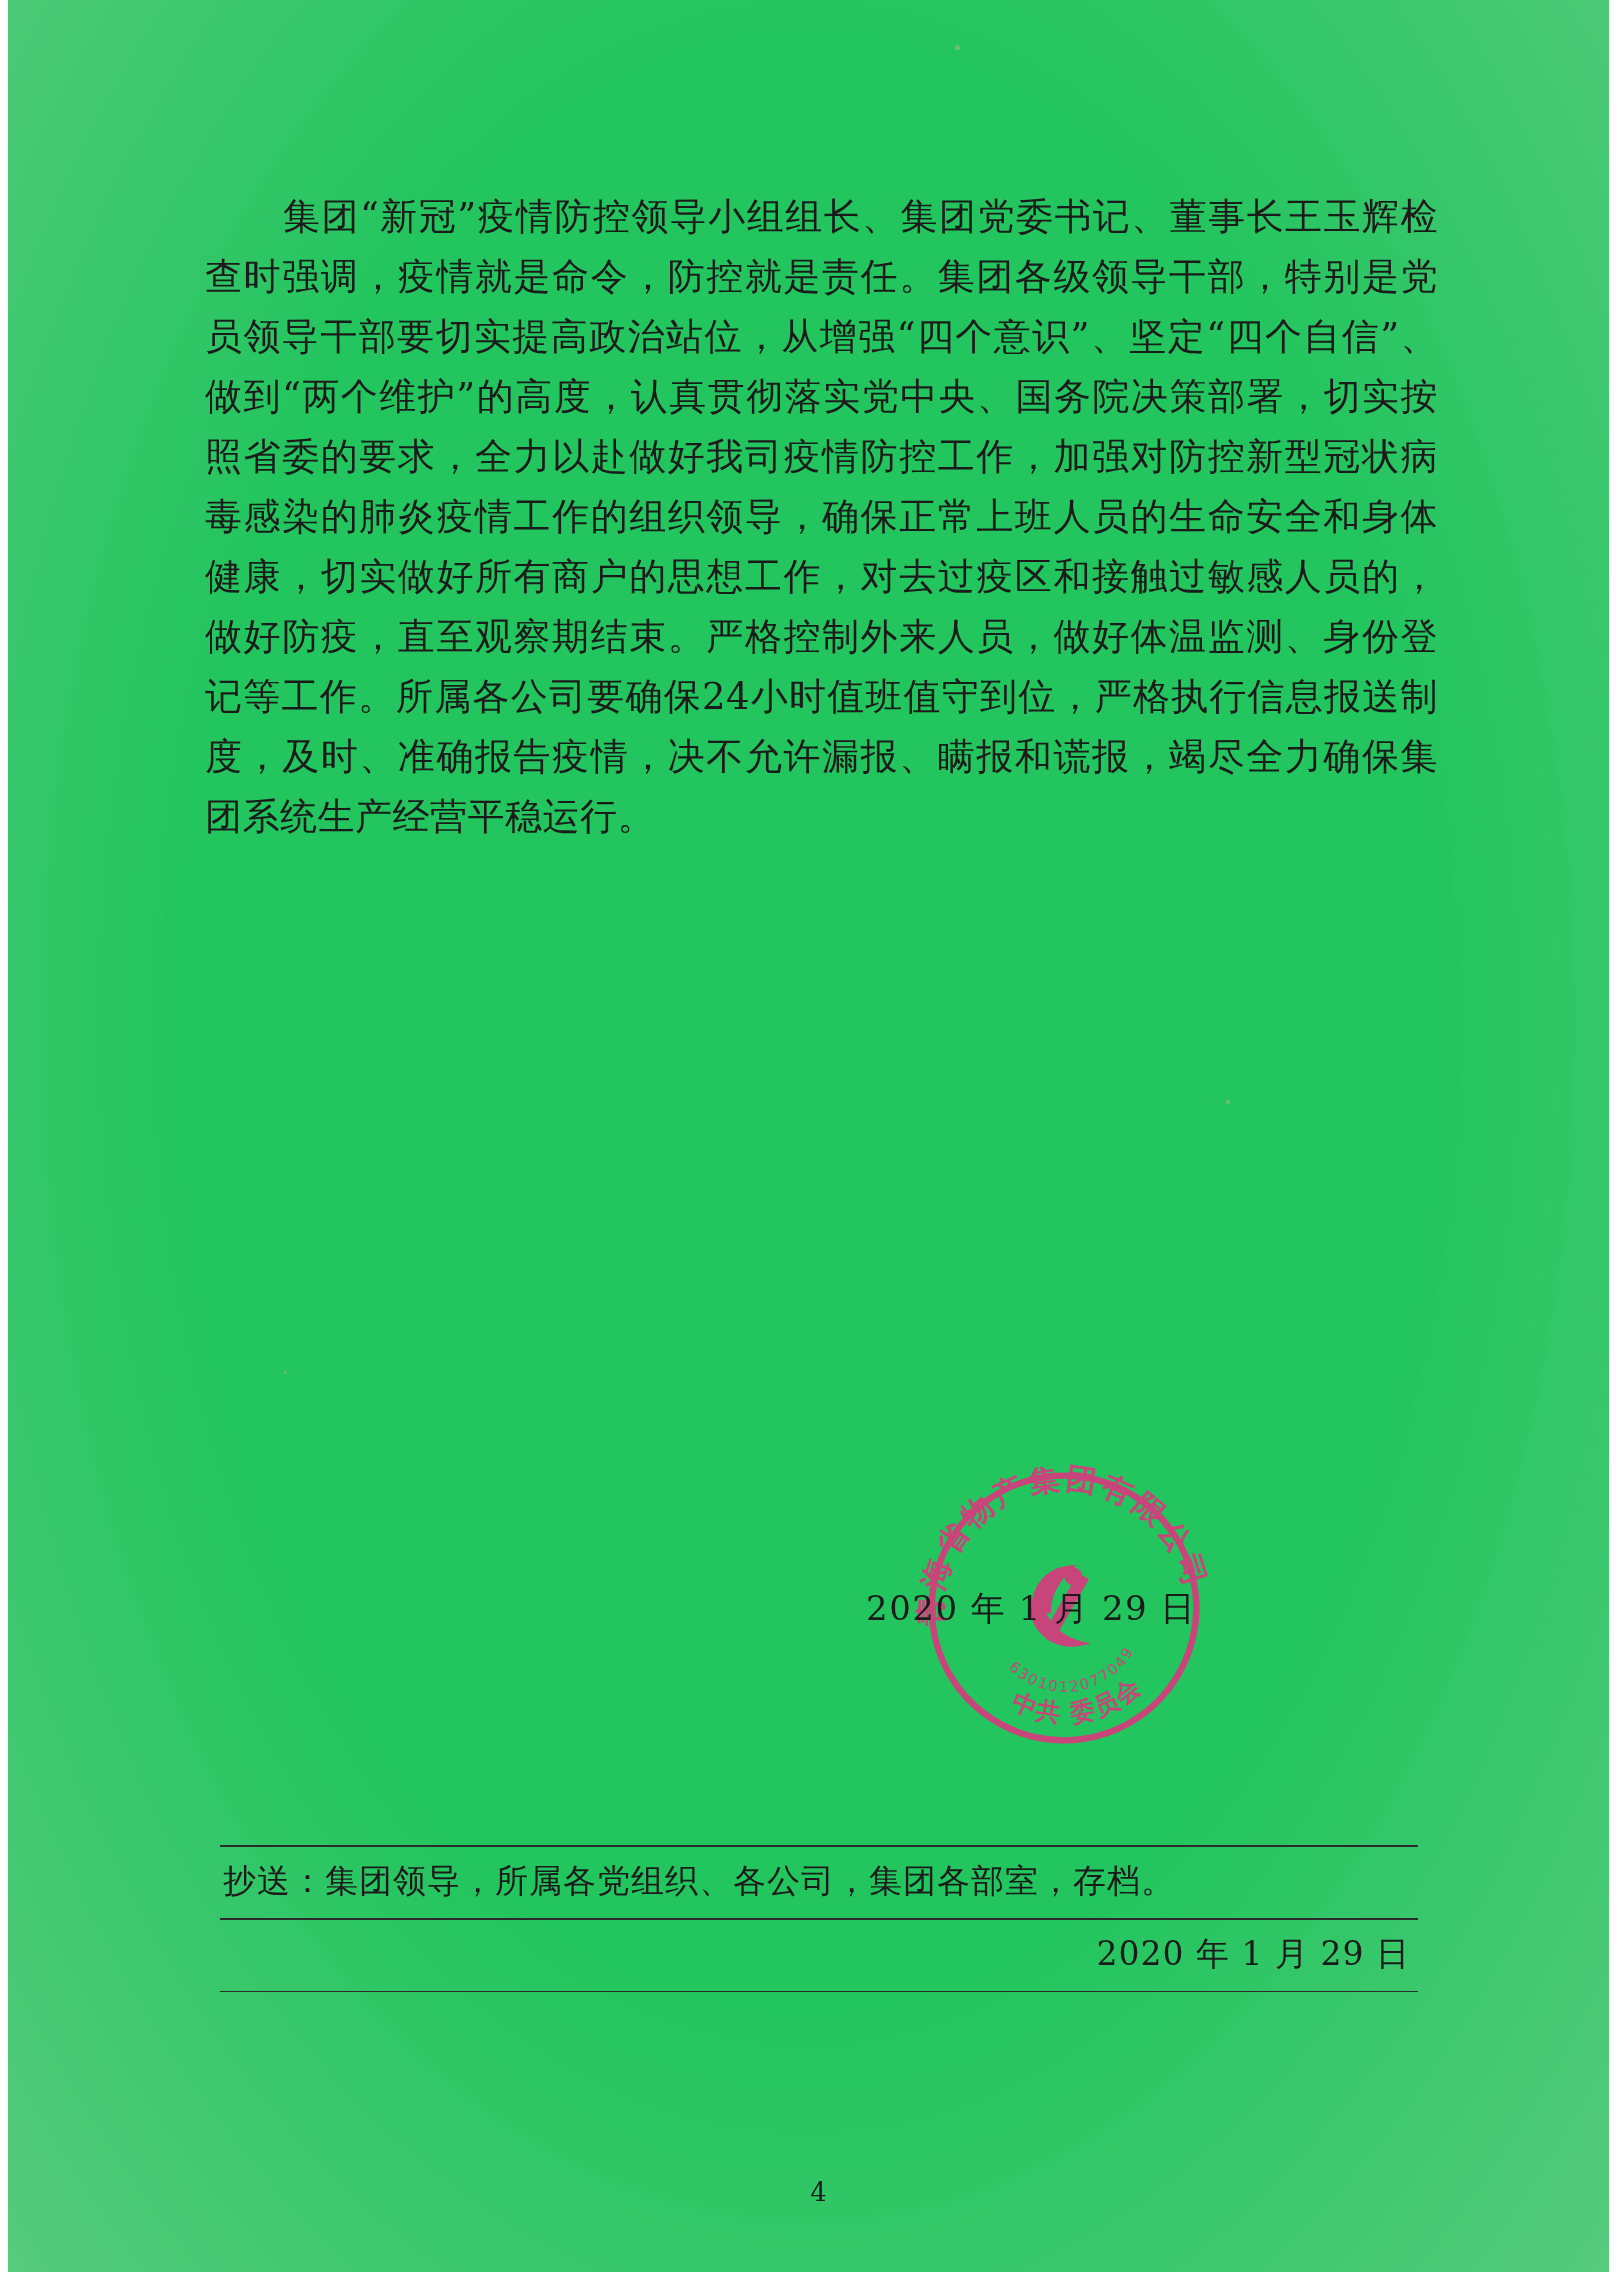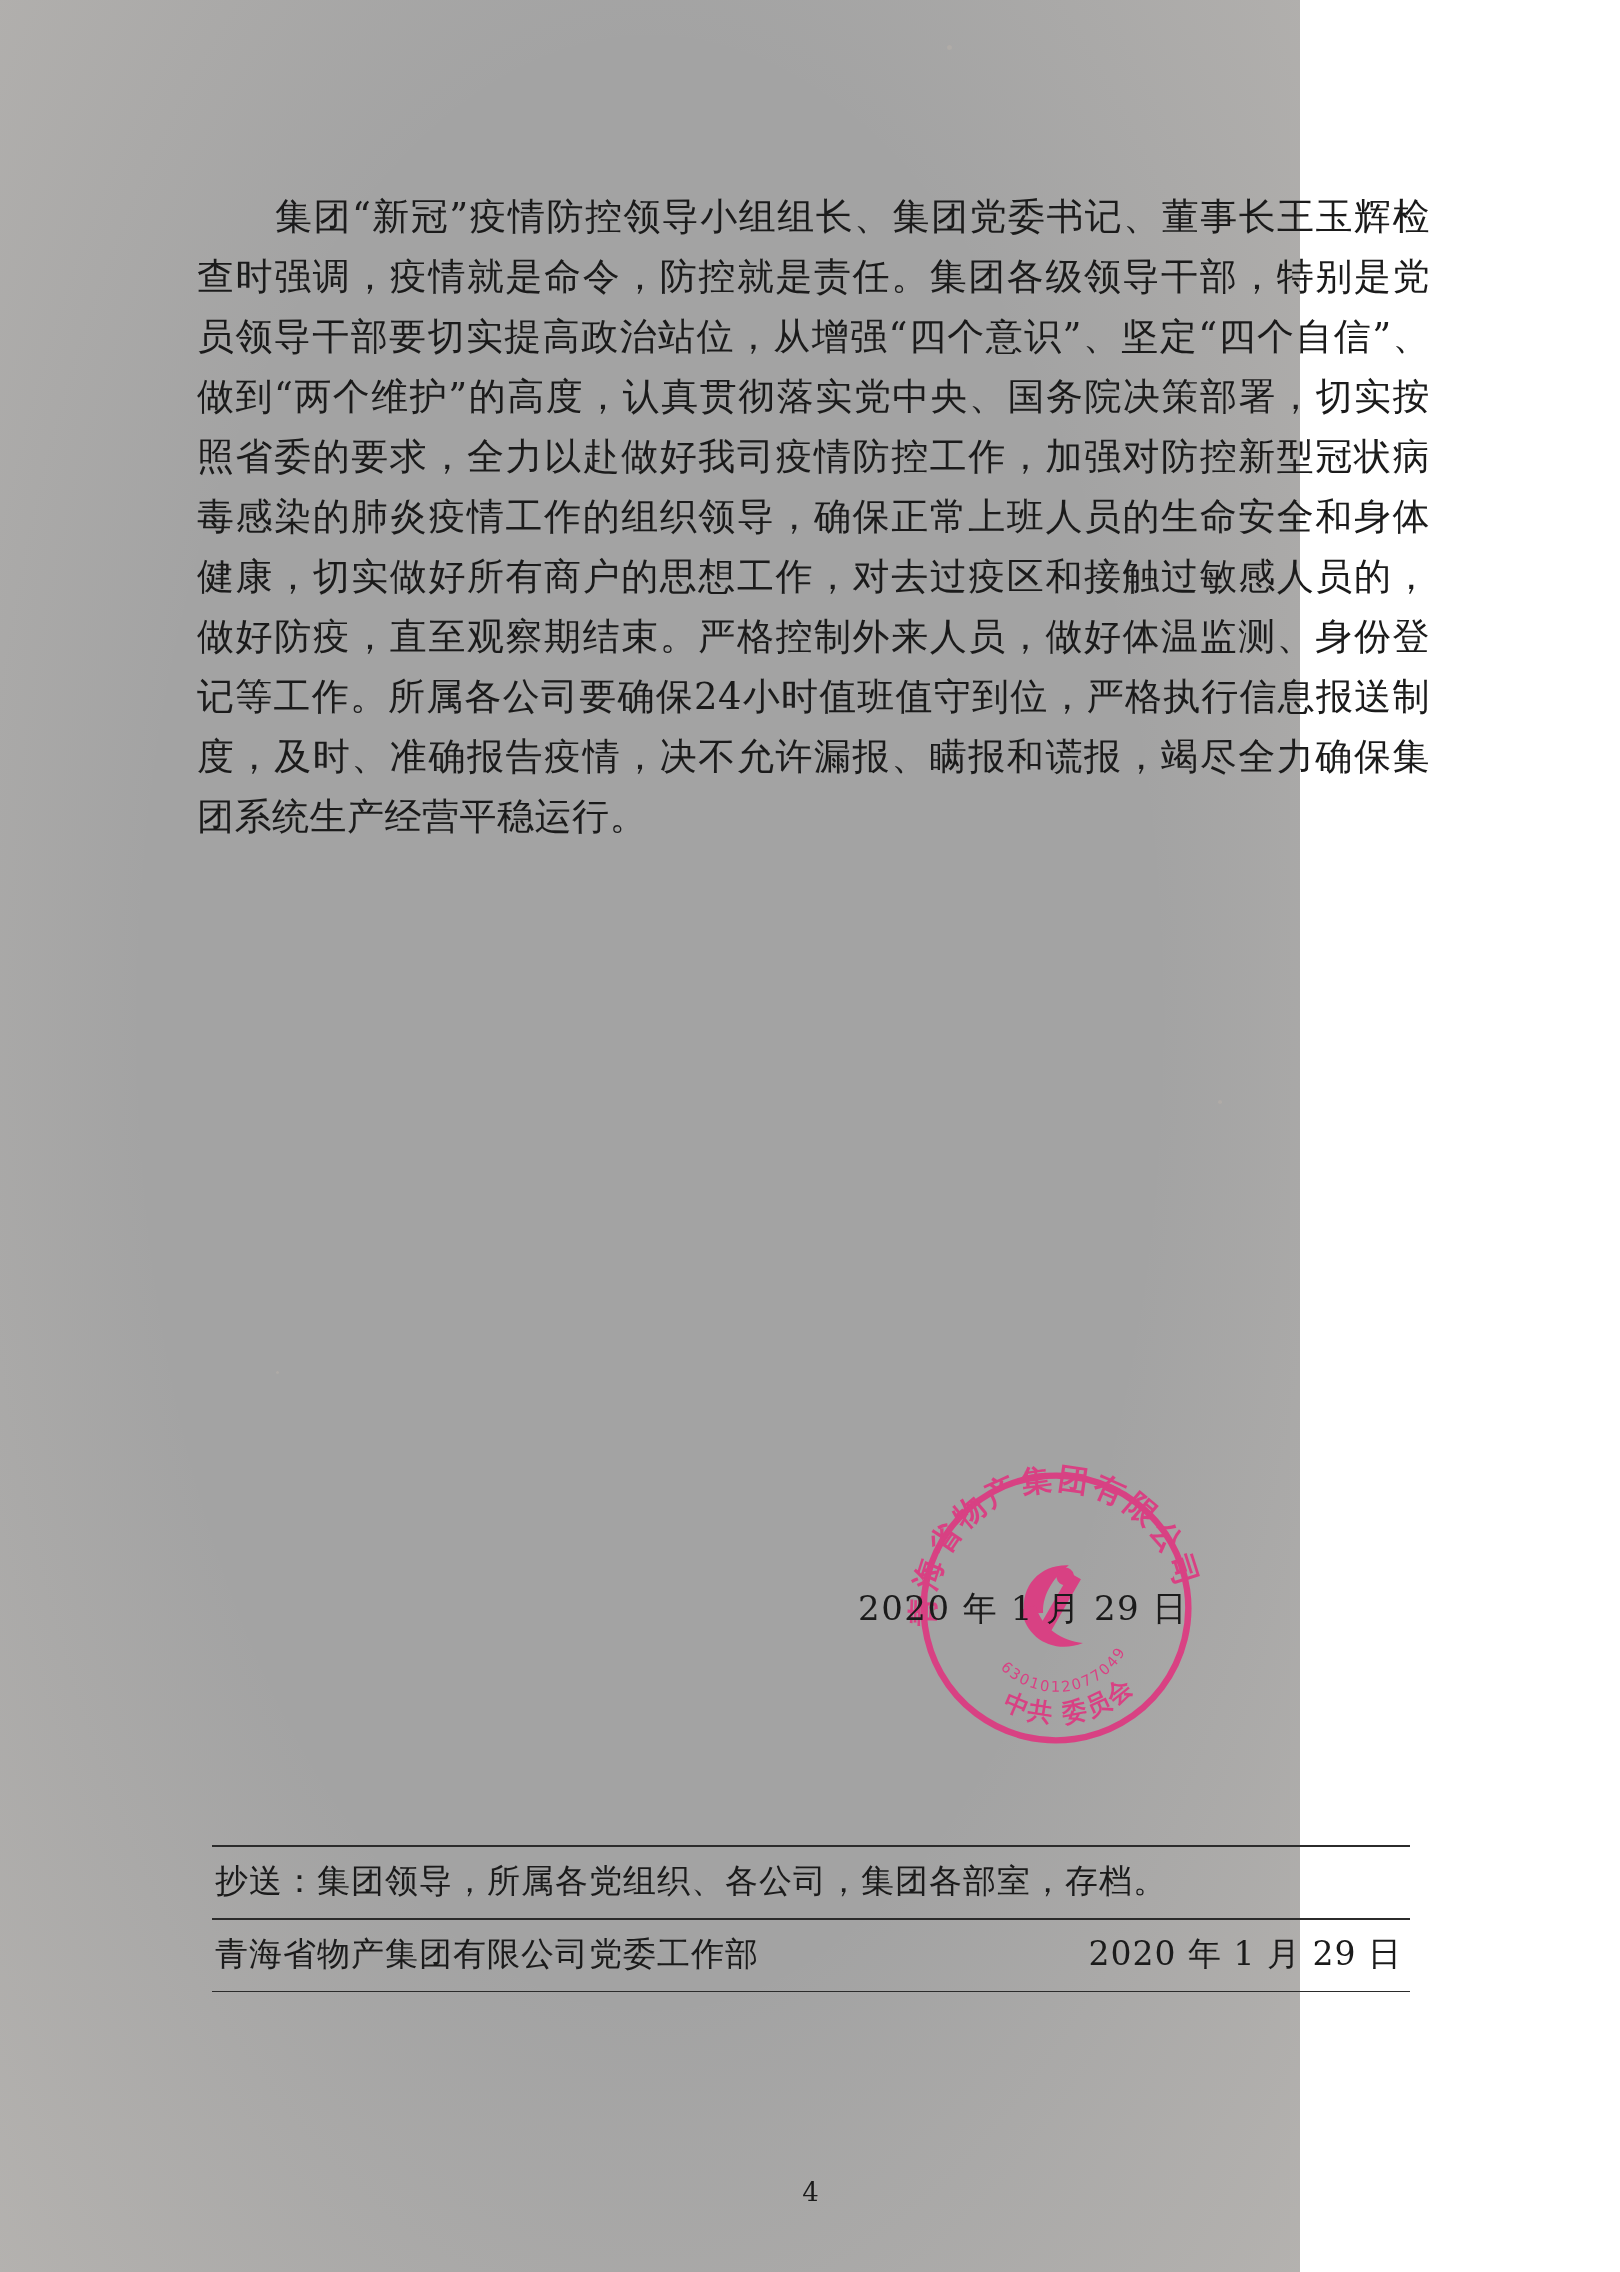--- a/index.html
+++ b/index.html
@@ -11,24 +11,24 @@
   body {
     width: 1621px;
     height: 2273px;
     position: relative;
     font-family: "DejaVu Serif", "Liberation Serif", serif;
     color: #1a1a1a;
     overflow: hidden;
   }
   .page {
     position: absolute;
-    left: 0; top: 0;
-    width: 1300px;
+    left: 8px; top: 0;
+    width: 1601px;
     height: 2273px;
-    background: #a3a3a3;
+    background: #22c55e;
   }
   
   .paper-tint {
     position: absolute;
     inset: 0;
     background:
       radial-gradient(ellipse at 50% 45%, rgba(255,255,255,0) 55%, rgba(224,216,206,0.28) 100%);
     pointer-events: none;
   }
 
@@ -172,21 +172,20 @@
 
   <div class="seal-date">2020 年 1 月 29 日</div>
 
   <div class="footer">
     <div class="rule"></div>
     <div class="footer-row single">
       <span>抄送：集团领导，所属各党组织、各公司，集团各部室，存档。</span>
     </div>
     <div class="rule thin"></div>
     <div class="footer-row">
-      <span>青海省物产集团有限公司党委工作部</span>
       <span class="right pad-right">2020 年 1 月 29 日</span>
     </div>
     <div class="rule thin"></div>
   </div>
 
   <div class="page-number">4</div>
 
 </div>
 
 

